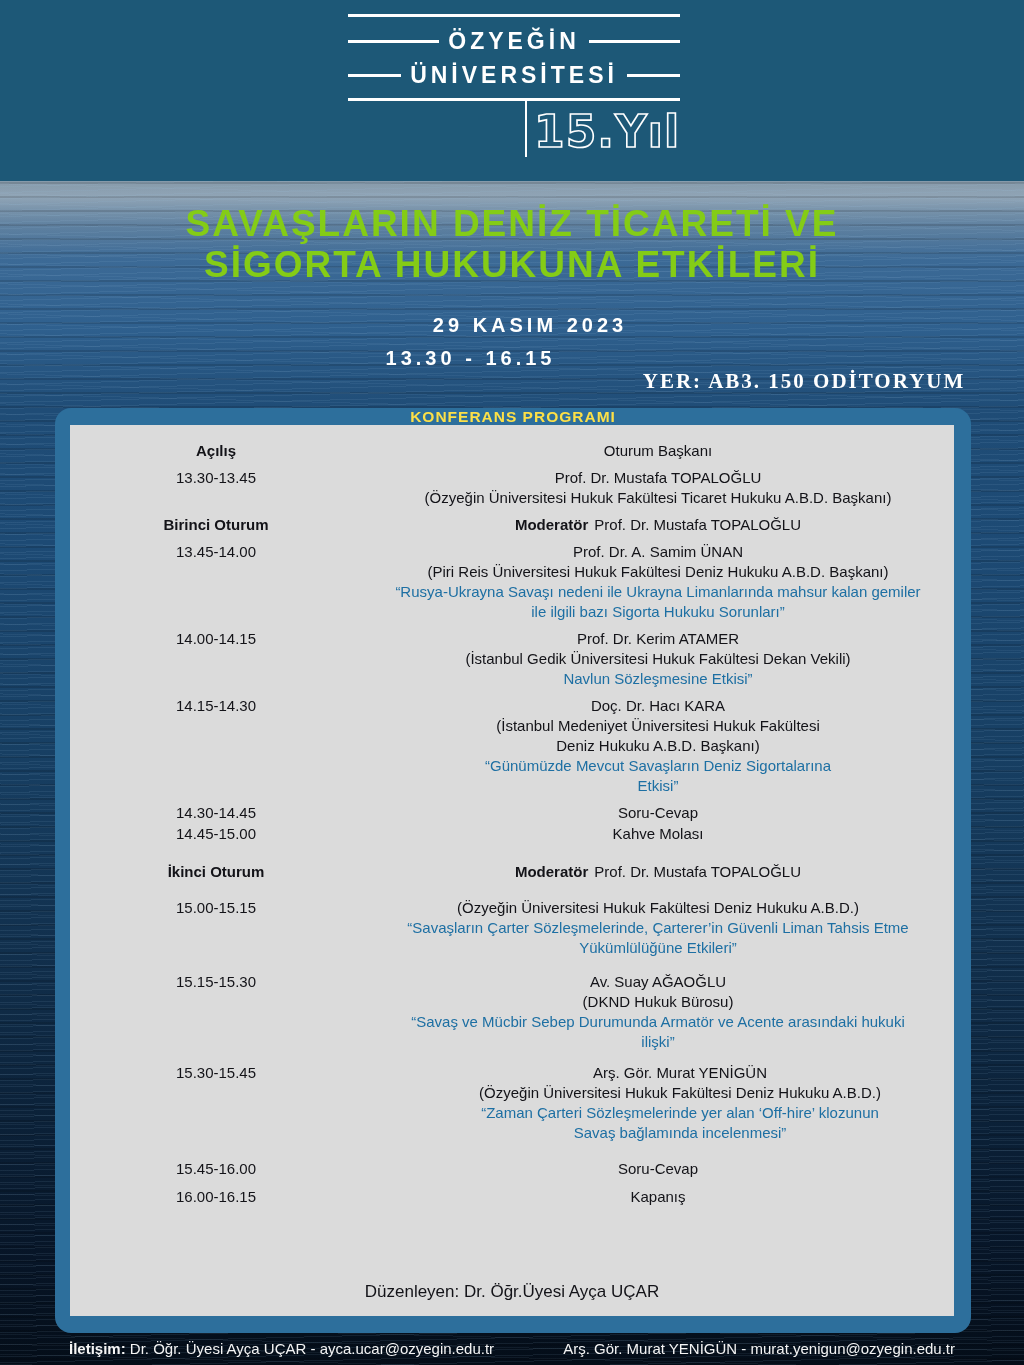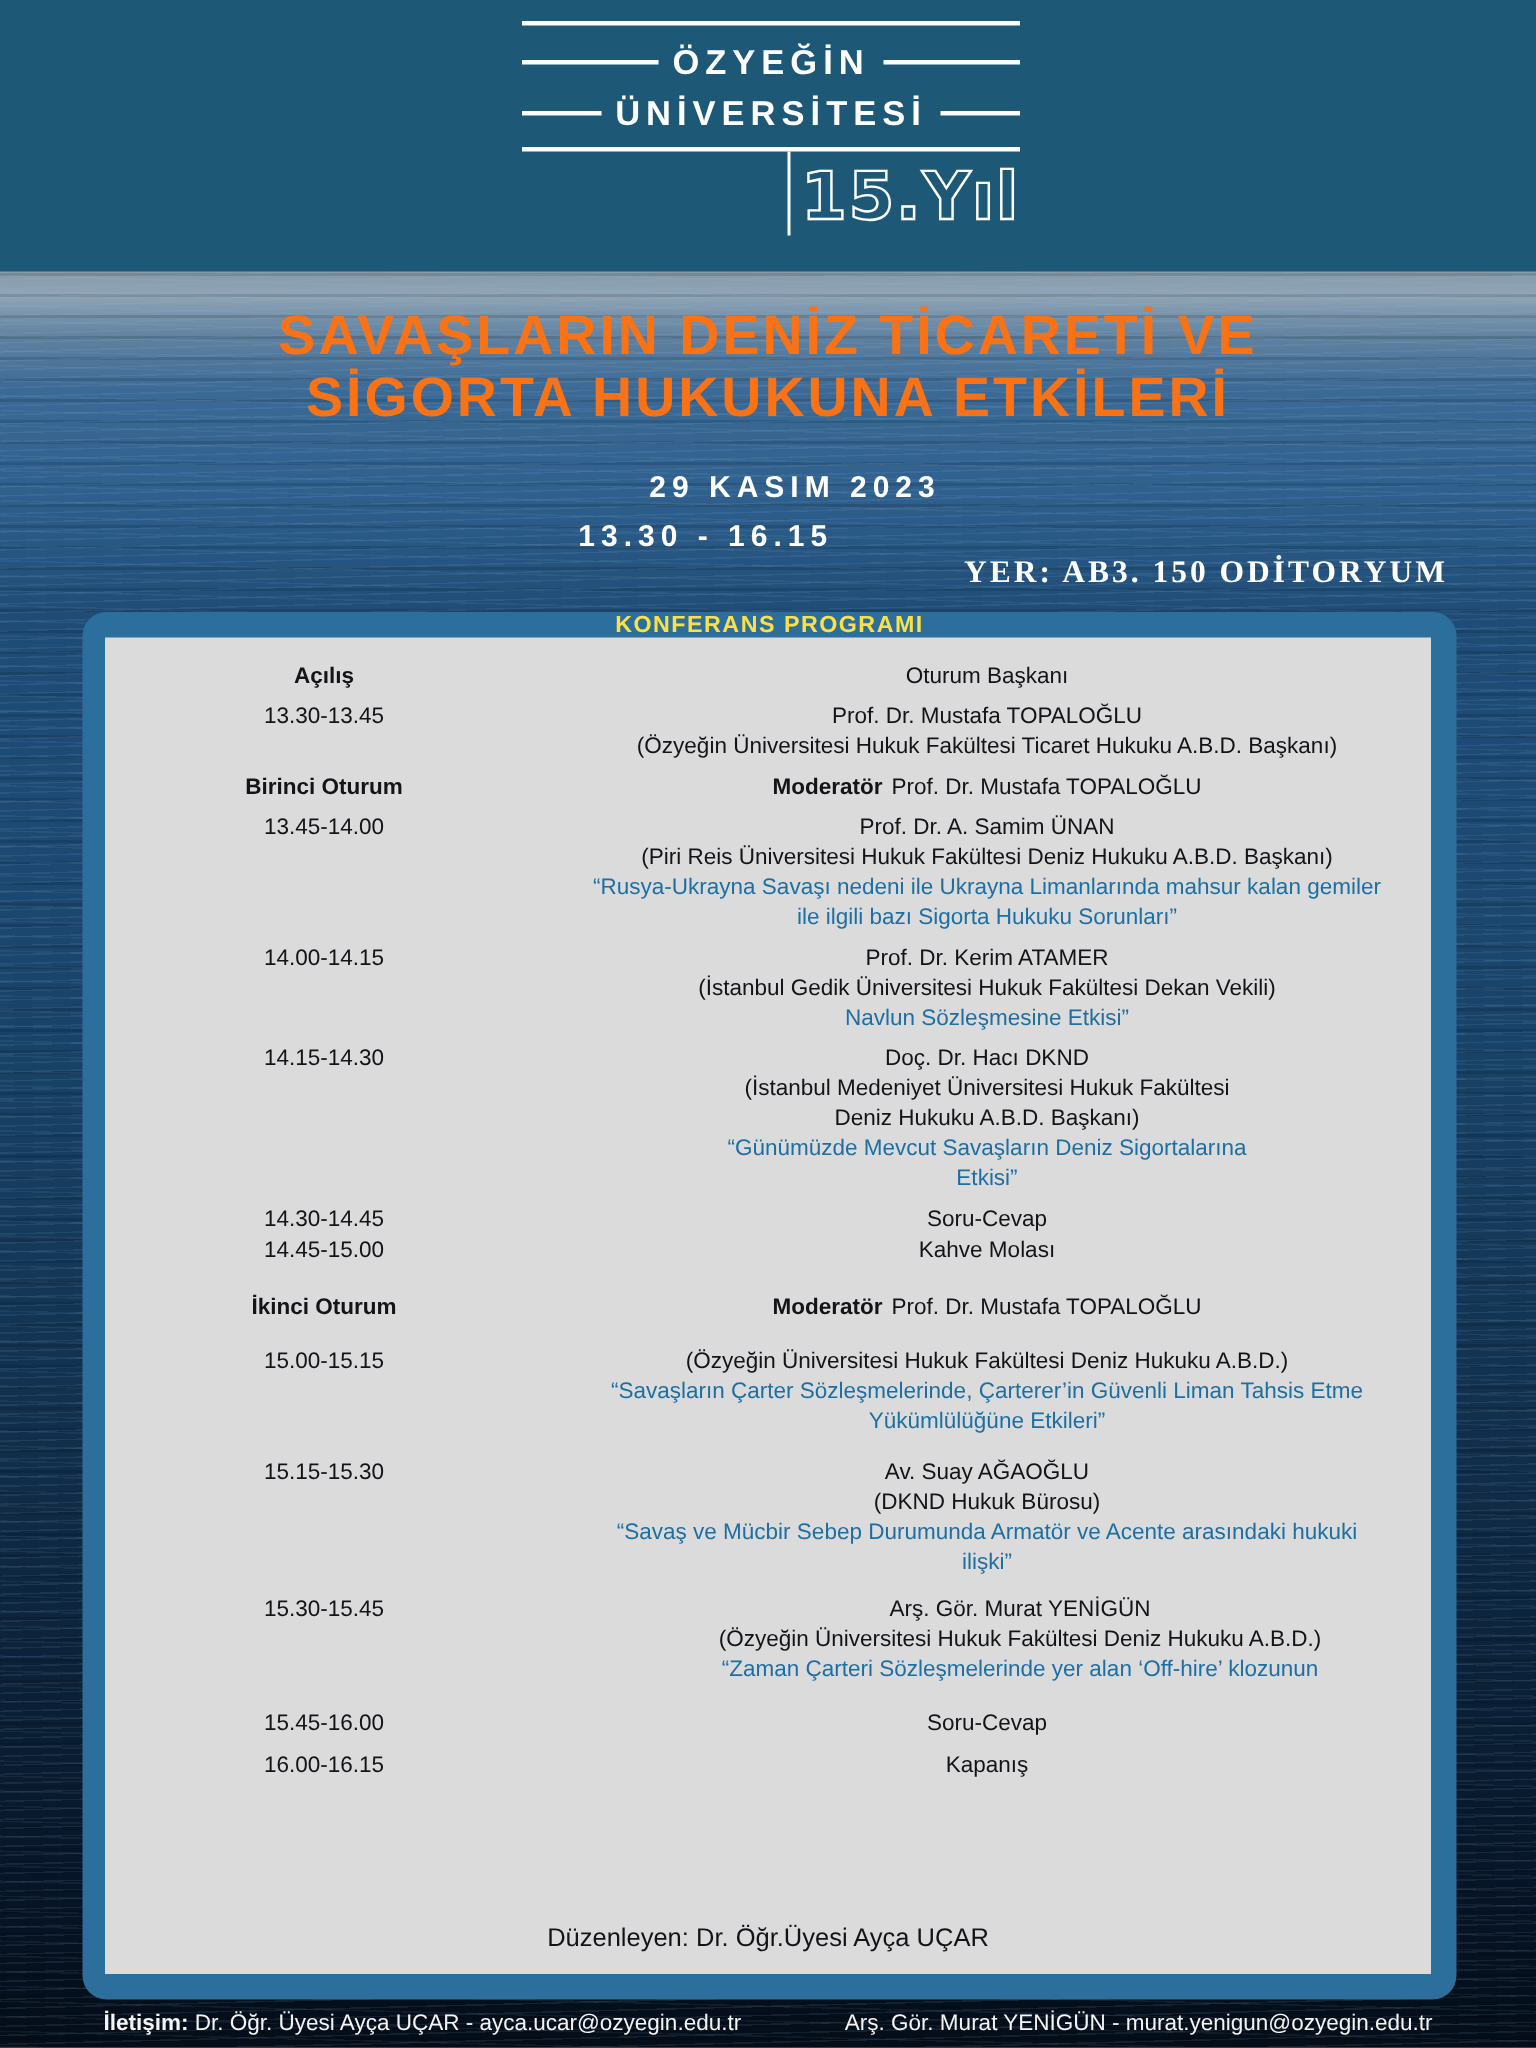--- a/index.html
+++ b/index.html
@@ -27,21 +27,21 @@
   .logo-row .txt{font-weight:bold;font-size:23px;letter-spacing:4px;white-space:nowrap;}
   .row1{margin-top:11px;}
   .row2{margin-top:7px;}
   .rule-bottom{margin-top:9px;}
   .anniversary{display:flex;justify-content:flex-end;margin-top:0;}
   .anniv-inner{display:flex;align-items:flex-end;border-left:2px solid #fff;padding-left:7px;height:56px;}
   .outline-text{font-family:"DejaVu Sans",sans-serif;font-weight:bold;font-size:44px;line-height:50px;
     color:transparent;-webkit-text-stroke:1.6px #ffffff;letter-spacing:1px;}
 
   
-  .hero-title{position:absolute;left:0;top:203px;width:1024px;text-align:center;color:#f97316;
+  .hero-title{position:absolute;left:0;top:203px;width:1024px;text-align:center;color:#84cc16;
     font-size:37px;font-weight:800;letter-spacing:2px;line-height:41px;margin:0;}
   .hero-date{position:absolute;left:0;top:314px;width:1024px;text-align:center;color:#fff;
     font-size:20px;font-weight:bold;letter-spacing:4px;padding-left:18px;}
   .hero-time{position:absolute;left:0;top:347px;width:941px;text-align:center;color:#fff;
     font-size:20px;font-weight:bold;letter-spacing:4px;}
   .hero-venue{position:absolute;top:369px;left:584px;width:440px;text-align:center;color:#fff;
     font-family:"Liberation Serif","DejaVu Serif",serif;font-size:21px;font-weight:bold;letter-spacing:2px;}
 
   
   .program-frame{position:absolute;left:55px;top:408px;width:916px;height:925px;
@@ -144,21 +144,21 @@
             <div class="cell time">14.00-14.15</div>
             <div class="cell content">
               <div class="line">Prof. Dr. Kerim ATAMER</div>
               <div class="line">(İstanbul Gedik Üniversitesi Hukuk Fakültesi Dekan Vekili)</div>
               <div class="line blue">Navlun Sözleşmesine Etkisi”</div>
             </div>
           </div>
           <div class="row">
             <div class="cell time">14.15-14.30</div>
             <div class="cell content">
-              <div class="line">Doç. Dr. Hacı DKND</div>
+              <div class="line">Doç. Dr. Hacı KARA</div>
               <div class="line">(İstanbul Medeniyet Üniversitesi Hukuk Fakültesi</div>
               <div class="line">Deniz Hukuku A.B.D. Başkanı)</div>
               <div class="line blue">“Günümüzde Mevcut Savaşların Deniz Sigortalarına</div>
               <div class="line blue">Etkisi”</div>
             </div>
           </div>
           <div class="row">
             <div class="cell time">14.30-14.45</div>
             <div class="cell content">
               <div class="line">Soru-Cevap</div>
@@ -192,20 +192,21 @@
               <div class="line blue">“Savaş ve Mücbir Sebep Durumunda Armatör ve Acente arasındaki hukuki</div>
               <div class="line blue">ilişki”</div>
             </div>
           </div>
           <div class="row">
             <div class="cell time">15.30-15.45</div>
             <div class="cell content">
               <div class="line">Arş. Gör. Murat YENİGÜN</div>
               <div class="line">(Özyeğin Üniversitesi Hukuk Fakültesi Deniz Hukuku A.B.D.)</div>
               <div class="line blue">“Zaman Çarteri Sözleşmelerinde yer alan ‘Off-hire’ klozunun</div>
+              <div class="line blue">Savaş bağlamında incelenmesi”</div>
             </div>
           </div>
           <div class="row">
             <div class="cell time">15.45-16.00</div>
             <div class="cell content">
               <div class="line">Soru-Cevap</div>
             </div>
           </div>
           <div class="row">
             <div class="cell time">16.00-16.15</div>

